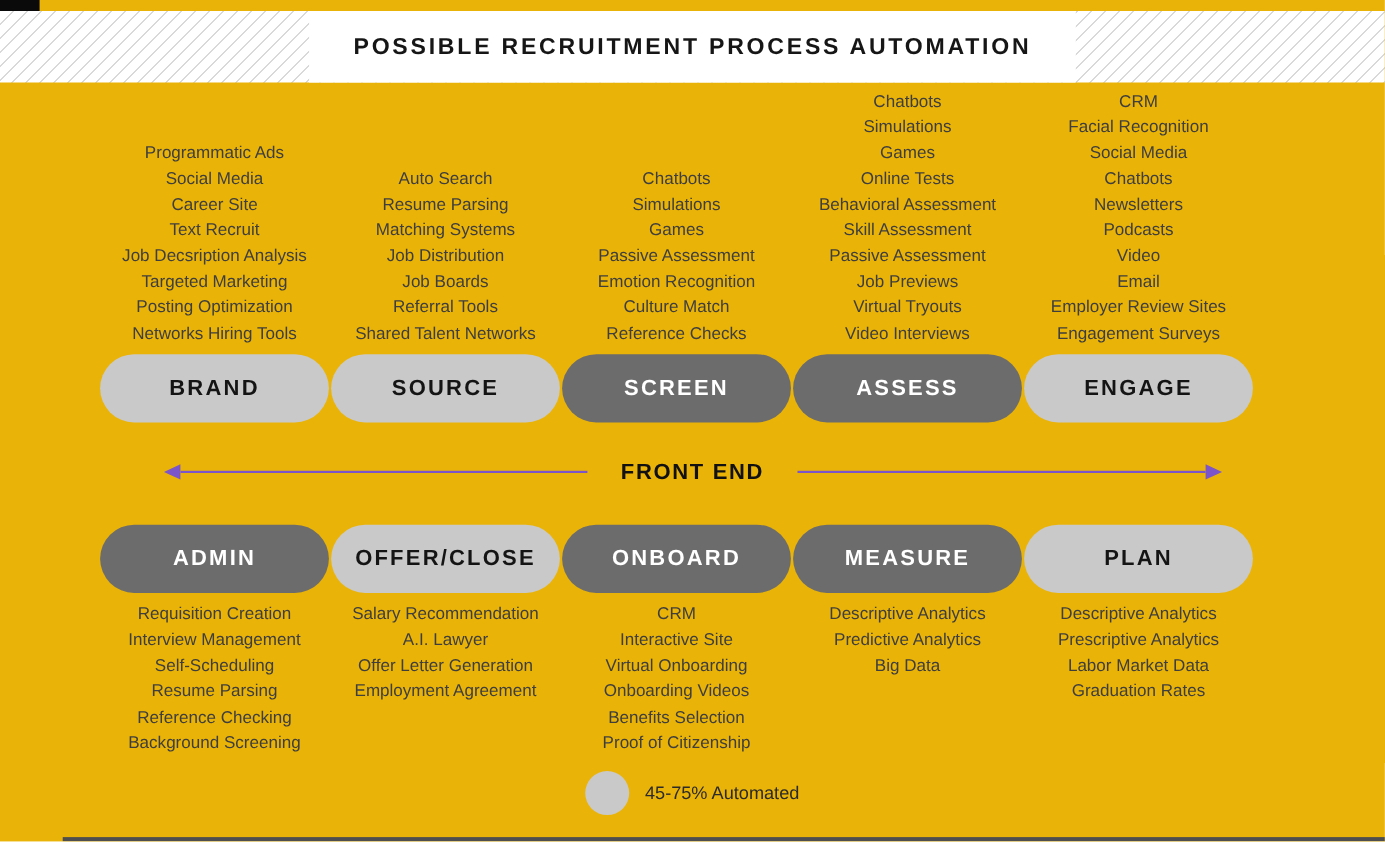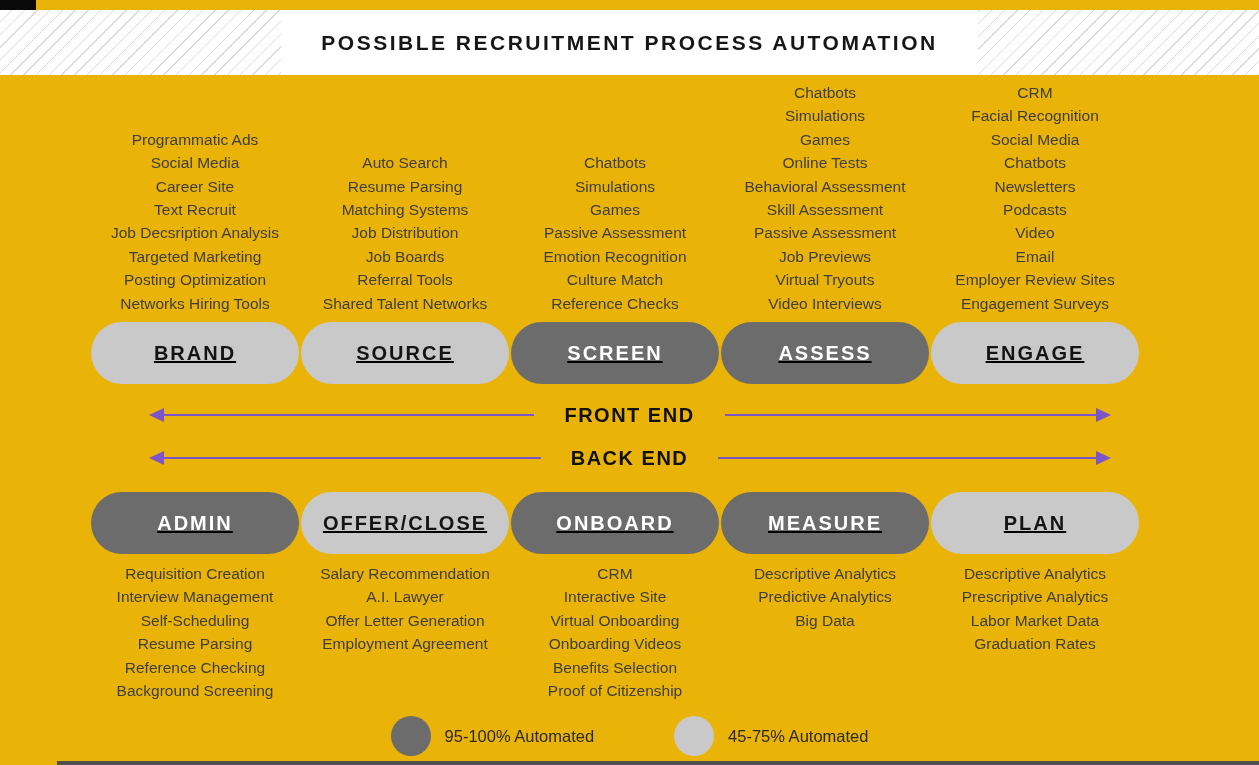--- a/index.html
+++ b/index.html
@@ -28,32 +28,32 @@
   .content{position:absolute;top:75px;left:0;right:0;}
 
   .grid{display:grid;grid-template-columns:repeat(5,210px);width:1050px;margin-left:90px;}
   .top-lists{margin-top:8px;grid-auto-rows:232px;}
   .bottom-lists{margin-top:8px;grid-auto-rows:142px;}
   .item-col{display:flex;flex-direction:column;text-align:center;min-width:0;align-items:center;}
   .top-lists .item-col{justify-content:flex-end;}
   .bottom-lists .item-col{justify-content:flex-start;}
   .item{font-size:15.5px;line-height:23.4px;color:var(--item-text);white-space:nowrap;}
 
-  .pills-row{margin-top:7px;text-decoration:underline;}
+  .pills-row{margin-top:7px;}
   .pills-row.second{margin-top:21px;}
   .pill{
     height:62px;border-radius:31px;margin:0 1px;
     display:flex;align-items:center;justify-content:center;
     font-weight:bold;font-size:20px;letter-spacing:2px;white-space:nowrap;
   }
   .pill.dark{background:var(--dark);color:#ffffff;}
   .pill.light{background:var(--light);color:#141414;}
 
   .arrows{margin-top:18px;display:flex;flex-direction:column;gap:17px;}
-  .arrow-row{display:flex;align-items:center;width:962px;margin:0 auto;height:26px;}
+  .arrow-row{display:flex;align-items:center;width:962px;margin:14px auto;height:26px;}
   .ah{width:0;height:0;border-top:7px solid transparent;border-bottom:7px solid transparent;flex:0 0 auto;}
   .ah.left{border-right:15px solid var(--purple);}
   .ah.right{border-left:15px solid var(--purple);}
   .aline{flex:1 1 auto;height:2px;background:var(--purple);}
   .alabel{font-weight:bold;font-size:20px;letter-spacing:1.5px;color:#111111;margin:0 30px;white-space:nowrap;}
 
   .legend{margin-top:12px;display:flex;justify-content:center;align-items:center;gap:80px;}
   .legend-item{display:flex;align-items:center;gap:14px;}
   .legend-dot{width:40px;height:40px;border-radius:50%;flex:0 0 auto;}
   .legend-dot.dark{background:var(--dark);}
@@ -136,27 +136,20 @@
       </div>
 
     <div class="arrows">
       <div class="arrow-row">
         <span class="ah left"></span>
         <span class="aline"></span>
         <span class="alabel">FRONT END</span>
         <span class="aline"></span>
         <span class="ah right"></span>
       </div>
-      <div class="arrow-row">
-        <span class="ah left"></span>
-        <span class="aline"></span>
-        <span class="alabel">BACK END</span>
-        <span class="aline"></span>
-        <span class="ah right"></span>
-      </div>
     </div>
 
     <div class="grid pills-row second" id="bottom-pills">
         <div class="pill dark">ADMIN</div>
         <div class="pill light">OFFER/CLOSE</div>
         <div class="pill dark">ONBOARD</div>
         <div class="pill dark">MEASURE</div>
         <div class="pill light">PLAN</div>
       </div>
     <div class="grid bottom-lists" id="bottom-lists">
@@ -190,24 +183,20 @@
         <div class="item-col">
           <div class="item">Descriptive Analytics</div>
           <div class="item">Prescriptive Analytics</div>
           <div class="item">Labor Market Data</div>
           <div class="item">Graduation Rates</div>
         </div>
       </div>
 
     <div class="legend" id="legend">
         <div class="legend-item">
-          <span class="legend-dot dark"></span>
-          <span class="legend-label">95-100% Automated</span>
-        </div>
-        <div class="legend-item">
           <span class="legend-dot light"></span>
           <span class="legend-label">45-75% Automated</span>
         </div>
       </div>
   </div>
 
   <div class="corner-bar-bottom"></div>
 </div>
 
 </body></html>

